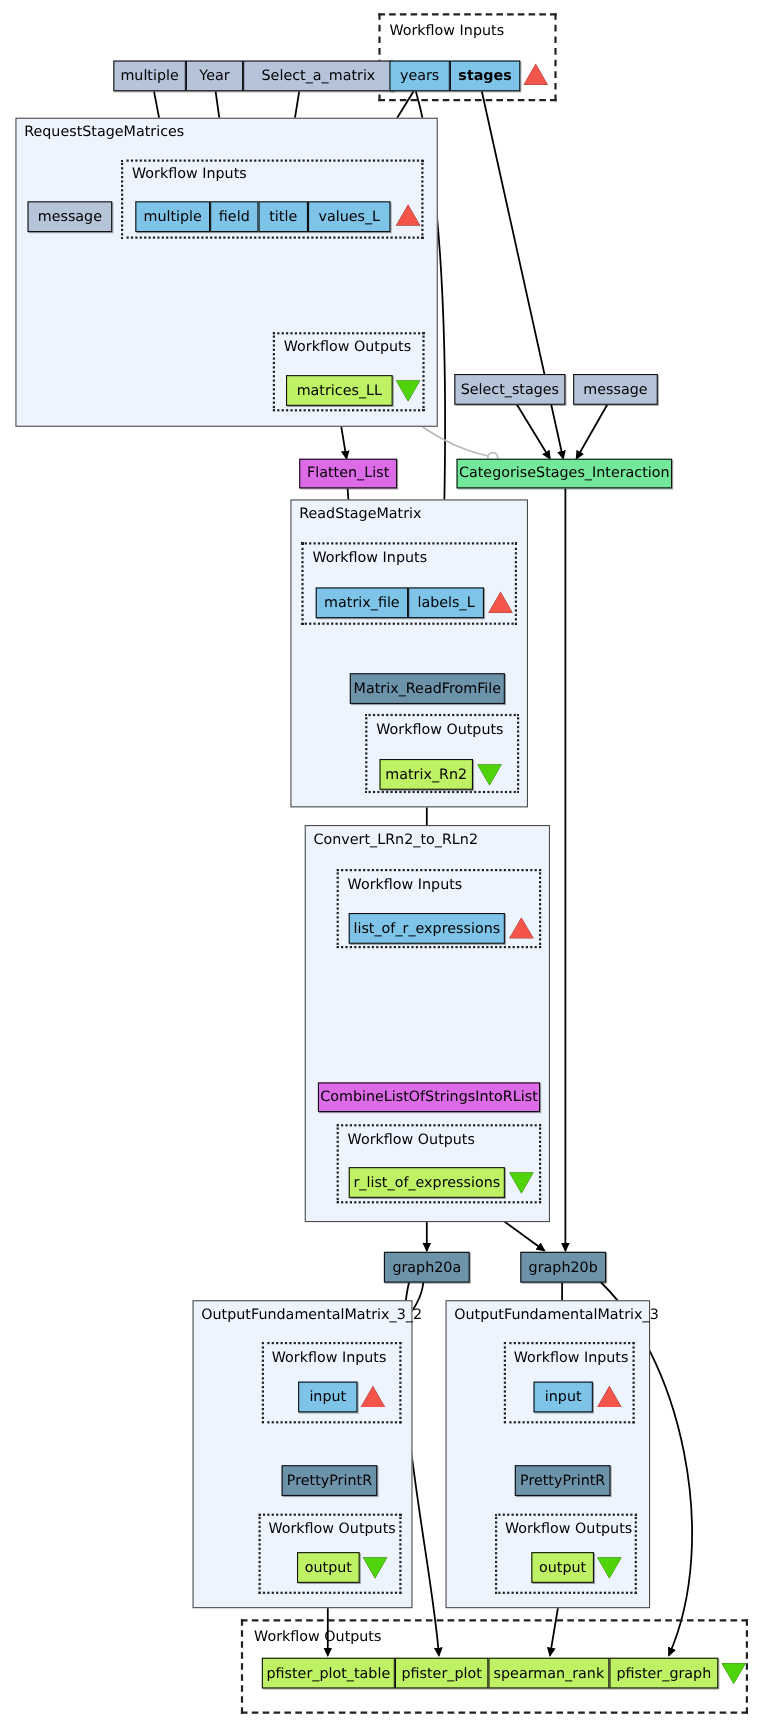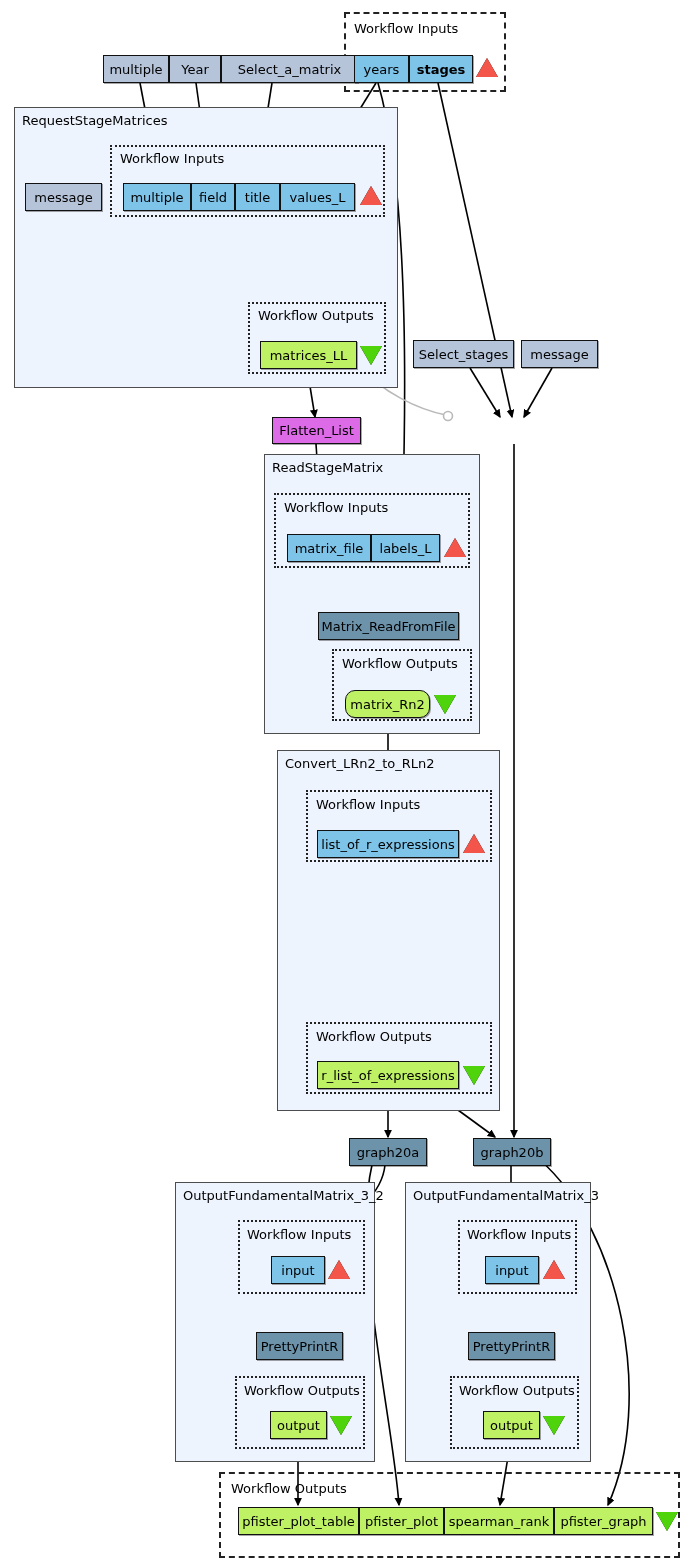--- a/index.html
+++ b/index.html
@@ -176,30 +176,32 @@
   <div class="node n-input" style="left:280px;top:183px;width:75px;height:28px;">values_L</div>
   <div class="tri-up" style="left:360px;top:186px;"></div>
 
 
   <div class="node n-output" style="left:260px;top:341px;width:97px;height:28px;">matrices_LL</div>
   <div class="tri-dn" style="left:360px;top:346px;"></div>
 
   <div class="node n-script" style="left:272px;top:417px;width:89px;height:27px;">Flatten_List</div>
   <div class="node n-plain" style="left:413px;top:340px;width:101px;height:28px;">Select_stages</div>
   <div class="node n-plain" style="left:521px;top:340px;width:77px;height:28px;">message</div>
+  <div class="node n-interact" style="left:415px;top:417px;width:196px;height:27px;">CategoriseStages_Interaction</div>
 
   <div class="node n-input" style="left:287px;top:534px;width:84px;height:28px;">matrix_file</div>
   <div class="node n-input" style="left:371px;top:534px;width:69px;height:28px;">labels_L</div>
   <div class="tri-up" style="left:444px;top:538px;"></div>
   <div class="node n-proc" style="left:318px;top:612px;width:141px;height:28px;">Matrix_ReadFromFile</div>
-  <div class="node n-output" style="left:345px;top:690px;width:85px;height:28px;border-radius:10px;">matrix_Rn2</div>
+  <div class="node n-output" style="left:345px;top:690px;width:85px;height:28px;">matrix_Rn2</div>
   <div class="tri-dn" style="left:434px;top:695px;"></div>
 
   <div class="node n-input" style="left:317px;top:830px;width:142px;height:28px;">list_of_r_expressions</div>
   <div class="tri-up" style="left:463px;top:834px;"></div>
+  <div class="node n-script" style="left:289px;top:984px;width:202px;height:27px;">CombineListOfStringsIntoRList</div>
   <div class="node n-output" style="left:317px;top:1061px;width:142px;height:28px;">r_list_of_expressions</div>
   <div class="tri-dn" style="left:463px;top:1066px;"></div>
 
   <div class="node n-proc" style="left:349px;top:1138px;width:78px;height:28px;">graph20a</div>
   <div class="node n-proc" style="left:473px;top:1138px;width:78px;height:28px;">graph20b</div>
 
   <div class="node n-input" style="left:271px;top:1256px;width:54px;height:28px;">input</div>
   <div class="tri-up" style="left:328px;top:1260px;"></div>
   <div class="node n-proc" style="left:256px;top:1332px;width:87px;height:28px;">PrettyPrintR</div>
   <div class="node n-output" style="left:270px;top:1411px;width:57px;height:28px;">output</div>

